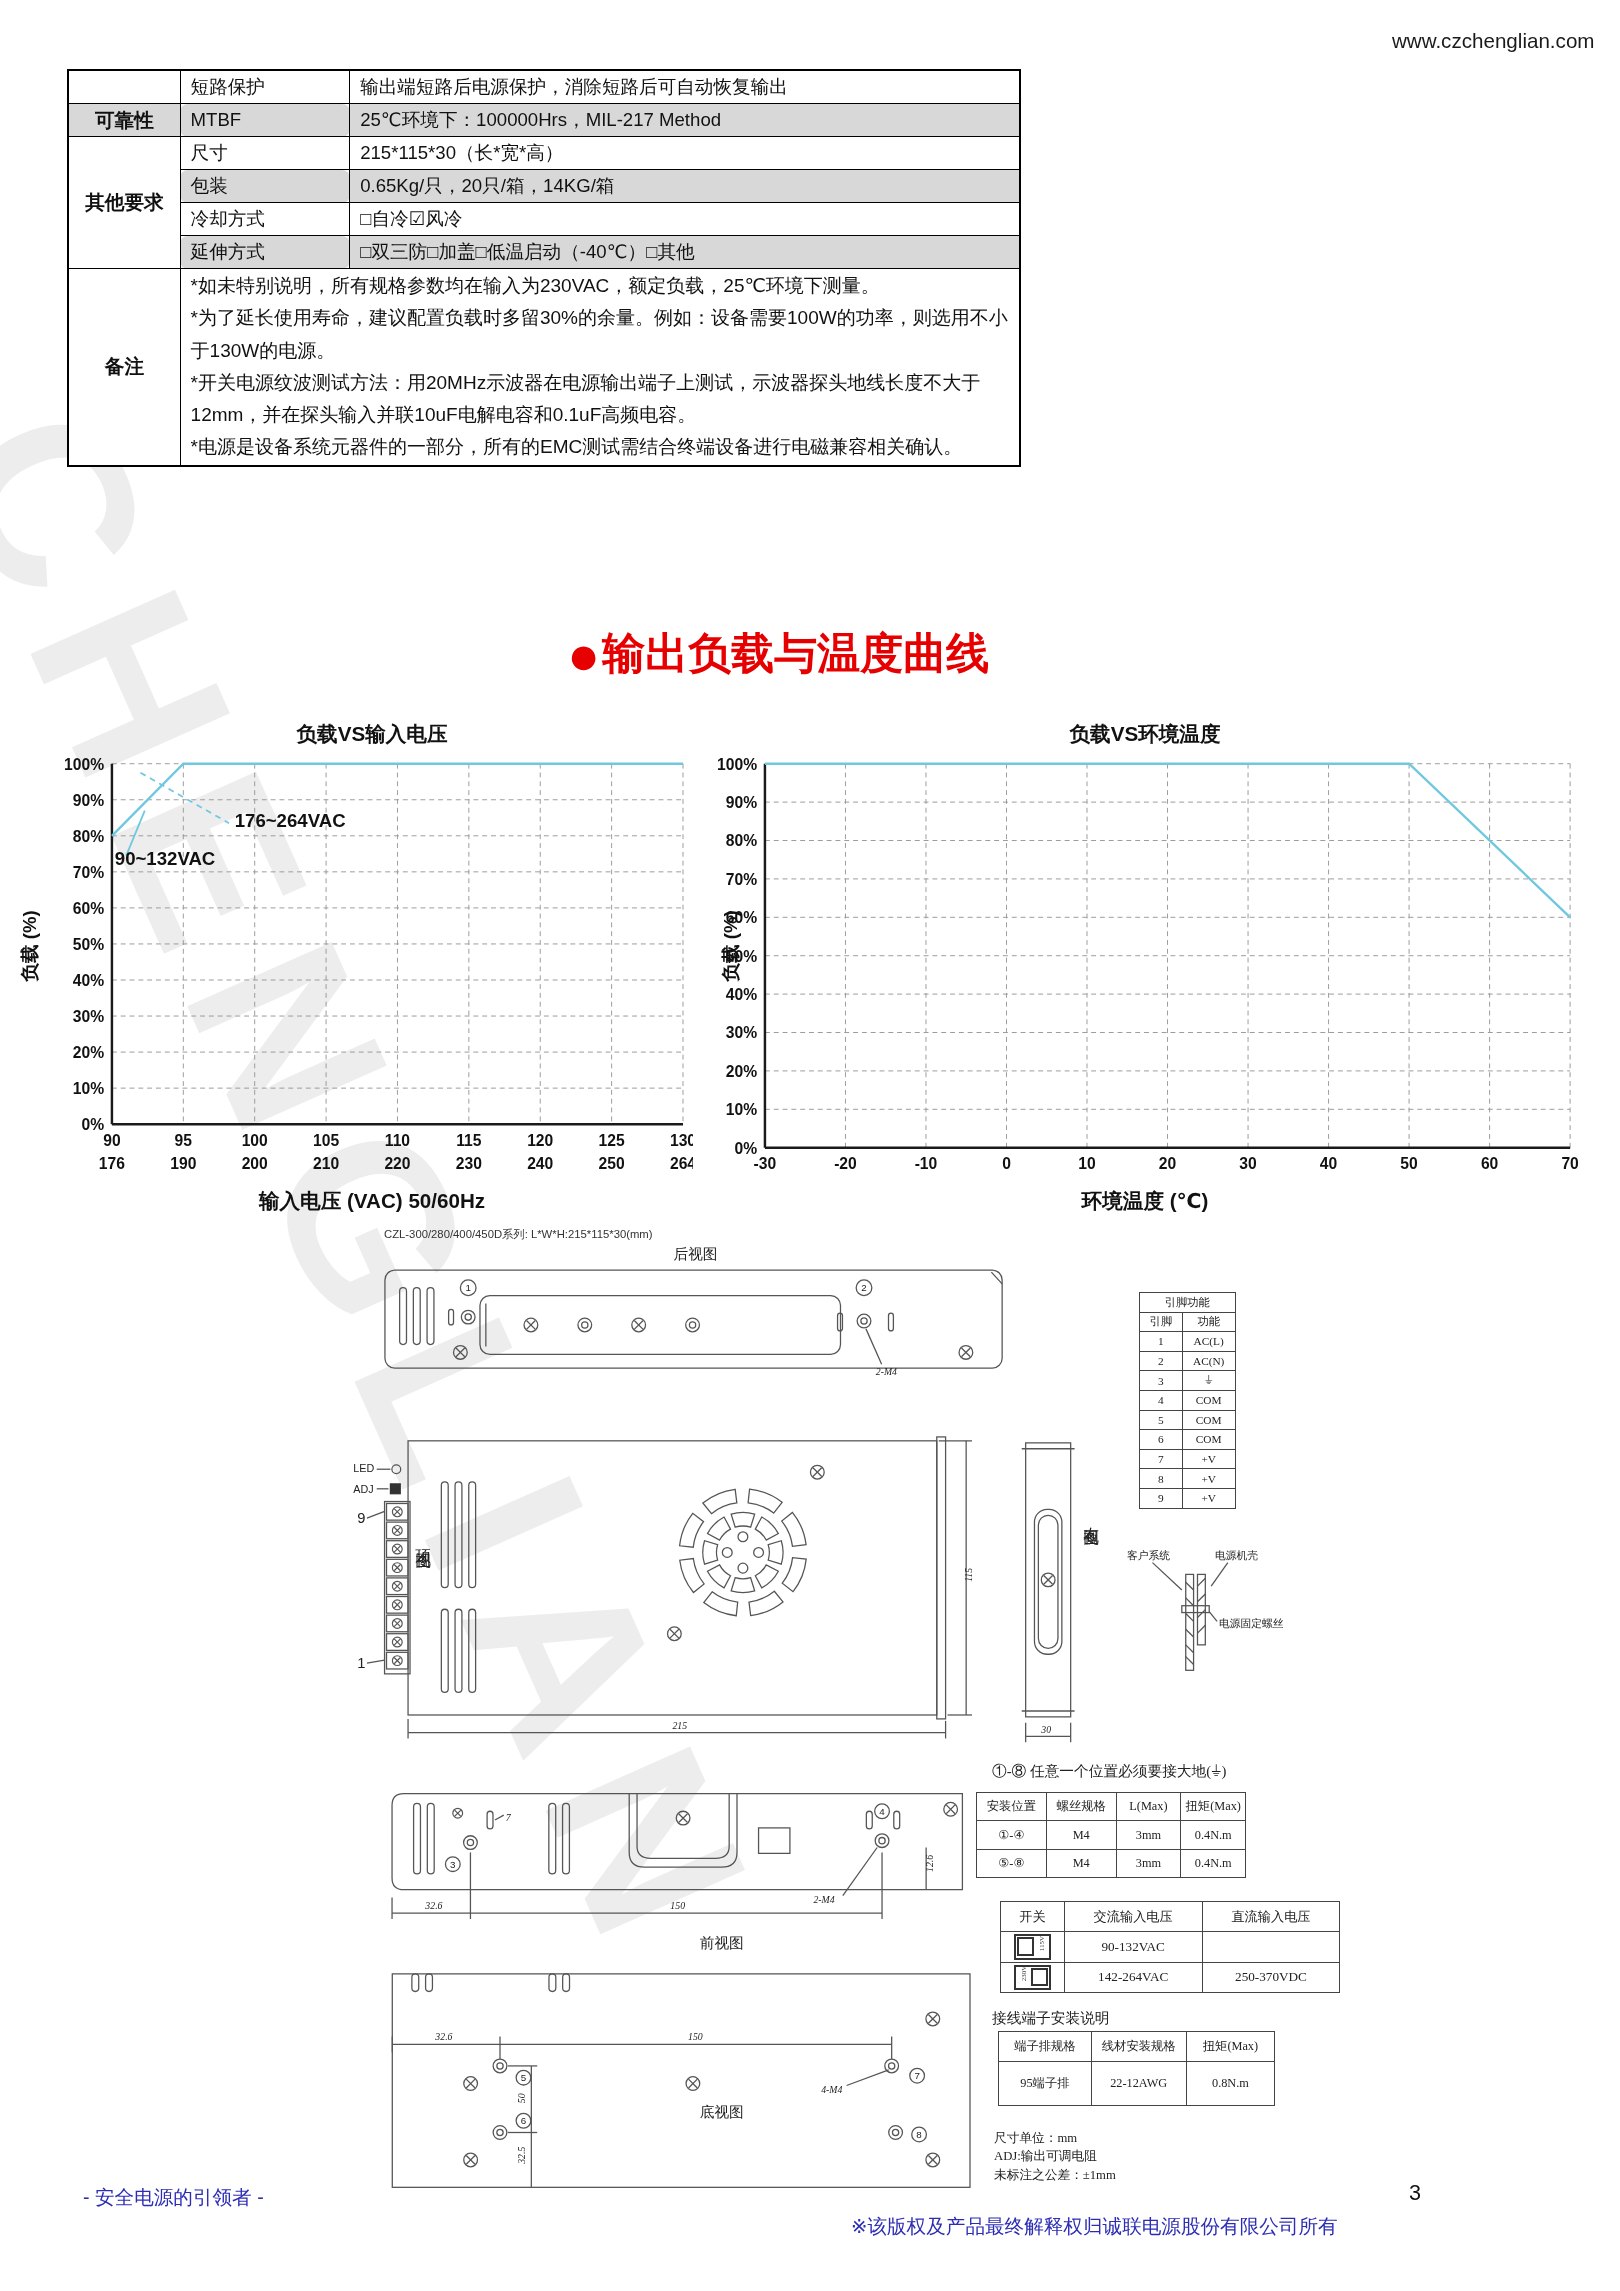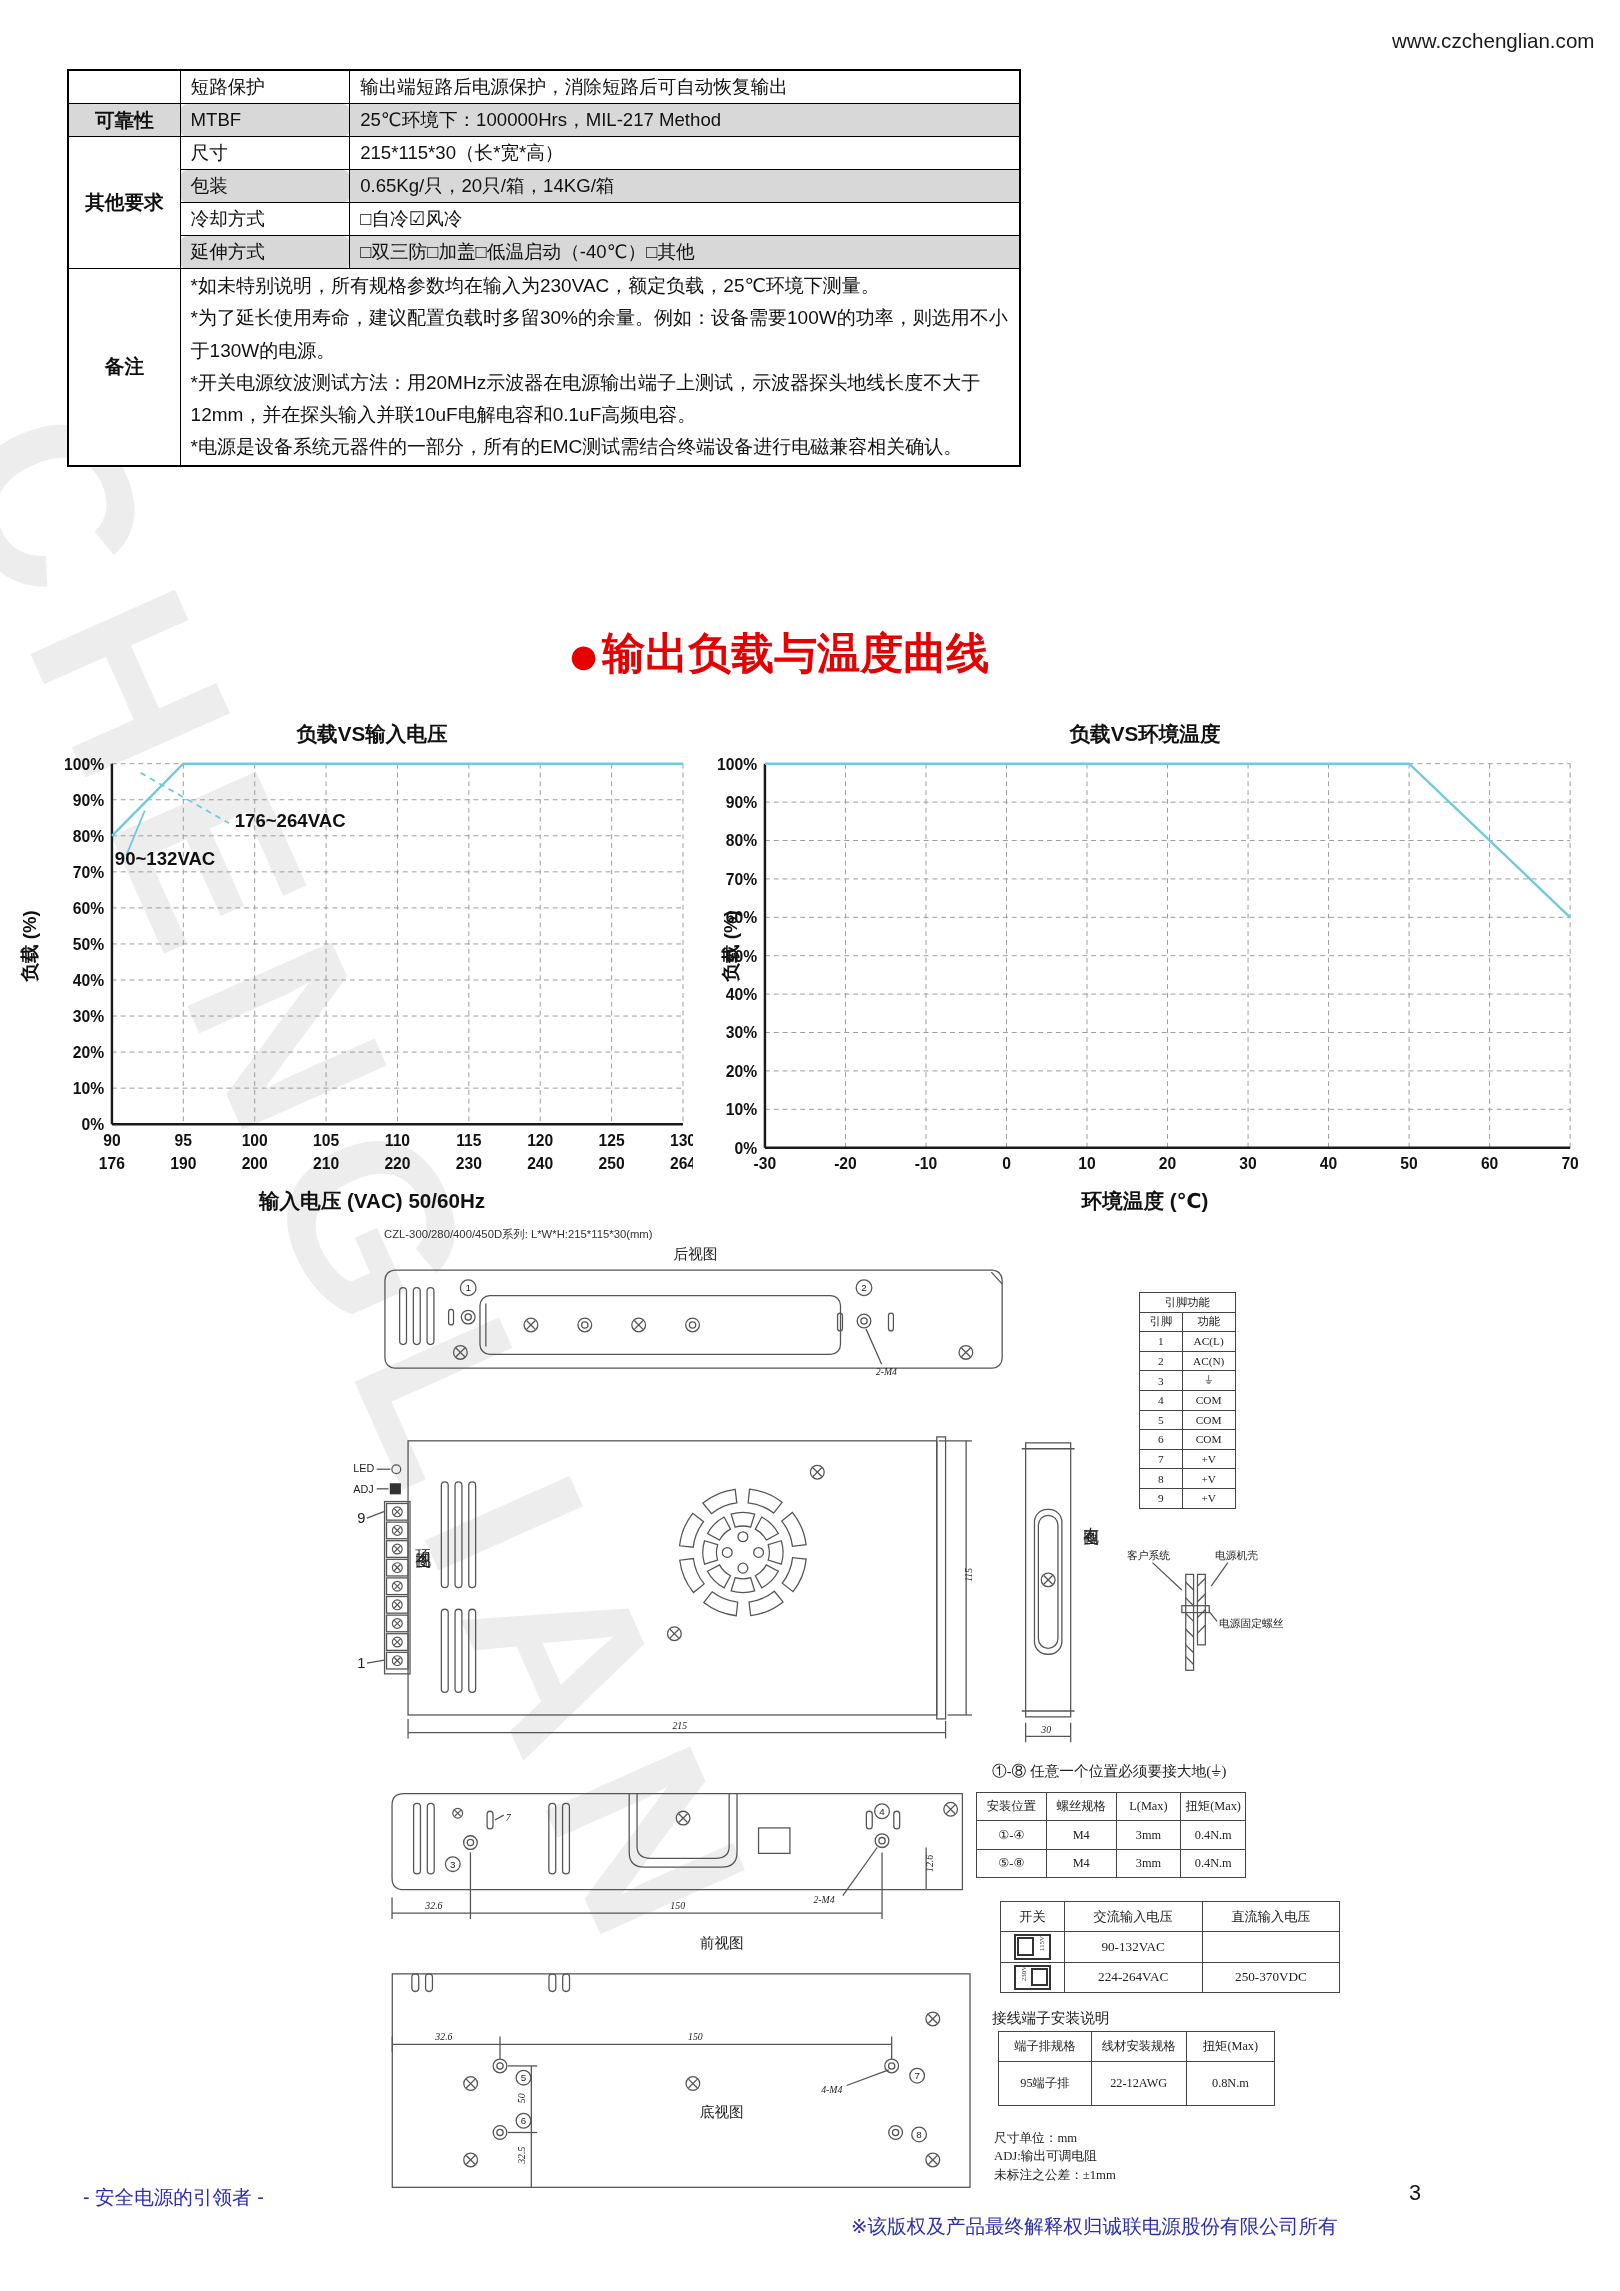--- a/index.html
+++ b/index.html
@@ -580,21 +580,21 @@
       <td>90-132VAC</td>
       <td></td>
     </tr>
     <tr>
       <td>
         <div class="swicon">
               <div class="knob right"></div>
               <span class="vtxt left">230V</span>
             </div>
       </td>
-      <td>224-264VAC</td>
+      <td>142-264VAC</td>
       <td>250-370VDC</td>
     </tr>
   </tbody>
     </table>
 
   <div class="term-title">接线端子安装说明</div>
 
   <table class="mini term">
     <tbody>
         <tr>

